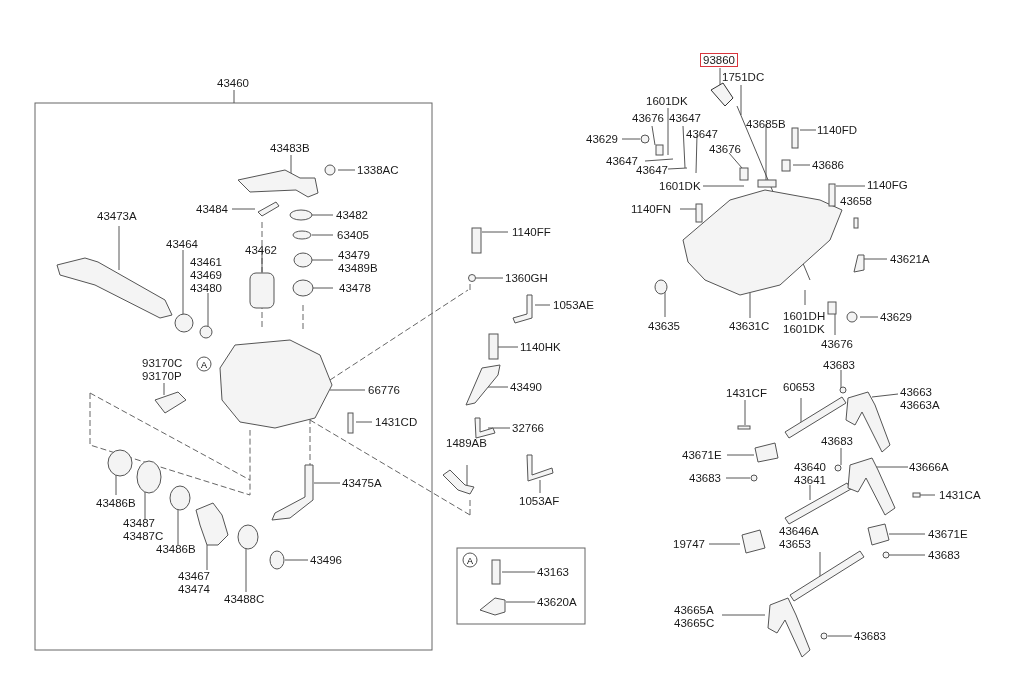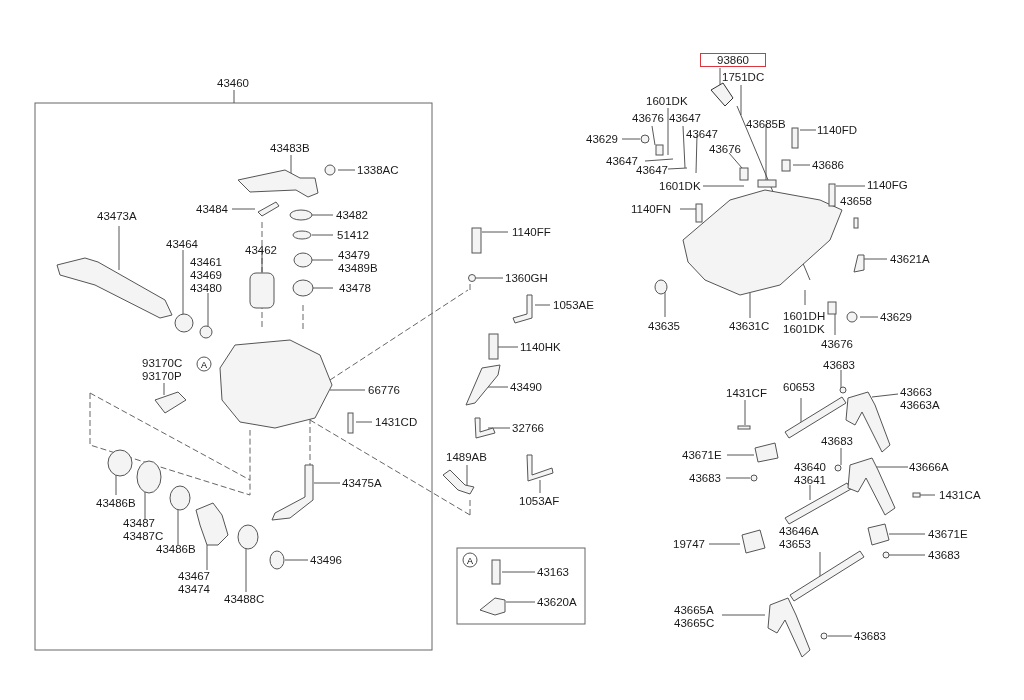--- a/index.html
+++ b/index.html
@@ -1,21 +1,21 @@
 <!DOCTYPE html>
 <html><head>
 <meta charset="utf-8">
 <style>
   html, body { margin:0; padding:0; background:#ffffff; }
   body { width:1024px; height:700px; position:relative; overflow:hidden;
          font-family:"Liberation Sans", sans-serif; color:#1a1a1a; }
   #canvas { position:absolute; left:0; top:0; width:1024px; height:700px; }
   .lbl { position:absolute; font-size:11.5px; line-height:13px; white-space:pre; color:#1a1a1a;
          font-family:"Liberation Sans", sans-serif; cursor:pointer; }
-  .lbl.hl { border:1.5px solid #d9363e; padding:0 16px; line-height:12px; }
+  .lbl.hl { border:1.5px solid #d9363e; padding:0 2px; line-height:12px; }
   svg text { font-family:"Liberation Sans", sans-serif; }
 </style>
 </head>
 <body>
 
 <svg id="canvas" width="1024" height="700" viewBox="0 0 1024 700">
   <g stroke="#555" stroke-width="1" fill="none">
 
     <rect x="35" y="103" width="397" height="547" stroke="#666"></rect>
     <line x1="234" y1="90" x2="234" y2="103"></line>
@@ -195,21 +195,21 @@
   <text x="204" y="368" font-size="9" text-anchor="middle">A</text>
   <circle cx="470" cy="560" r="7" fill="#fff" stroke="#555"></circle>
   <text x="470" y="564" font-size="9" text-anchor="middle">A</text>
 </svg>
 
 <div class="lbl" style="left:217px;top:77px">43460</div>
 <div class="lbl" style="left:270px;top:142px">43483B</div>
 <div class="lbl" style="left:357px;top:164px">1338AC</div>
 <div class="lbl" style="left:196px;top:203px">43484</div>
 <div class="lbl" style="left:336px;top:209px">43482</div>
-<div class="lbl" style="left:337px;top:229px">51412</div>
+<div class="lbl" style="left:337px;top:229px">63405</div>
 <div class="lbl" style="left:97px;top:210px">43473A</div>
 <div class="lbl" style="left:166px;top:238px">43464</div>
 <div class="lbl" style="left:190px;top:256px">43461
 43469
 43480</div>
 <div class="lbl" style="left:245px;top:244px">43462</div>
 <div class="lbl" style="left:338px;top:249px">43479
 43489B</div>
 <div class="lbl" style="left:339px;top:282px">43478</div>
 <div class="lbl" style="left:142px;top:357px">93170C
@@ -224,21 +224,21 @@
 <div class="lbl" style="left:178px;top:570px">43467
 43474</div>
 <div class="lbl" style="left:224px;top:593px">43488C</div>
 <div class="lbl" style="left:310px;top:554px">43496</div>
 <div class="lbl" style="left:512px;top:226px">1140FF</div>
 <div class="lbl" style="left:505px;top:272px">1360GH</div>
 <div class="lbl" style="left:553px;top:299px">1053AE</div>
 <div class="lbl" style="left:520px;top:341px">1140HK</div>
 <div class="lbl" style="left:510px;top:381px">43490</div>
 <div class="lbl" style="left:512px;top:422px">32766</div>
-<div class="lbl" style="left:446px;top:451px">1489AB</div>
+<div class="lbl" style="left:446px;top:437px">1489AB</div>
 <div class="lbl" style="left:519px;top:495px">1053AF</div>
 <div class="lbl" style="left:537px;top:566px">43163</div>
 <div class="lbl" style="left:537px;top:596px">43620A</div>
 <div class="lbl hl" style="left: 700px; top: 53px; border-color: rgb(217, 54, 62);">93860</div>
 <div class="lbl" style="left:722px;top:71px">1751DC</div>
 <div class="lbl" style="left:646px;top:95px">1601DK</div>
 <div class="lbl" style="left:632px;top:112px">43676</div>
 <div class="lbl" style="left:669px;top:112px">43647</div>
 <div class="lbl" style="left:686px;top:128px">43647</div>
 <div class="lbl" style="left:586px;top:133px">43629</div>

